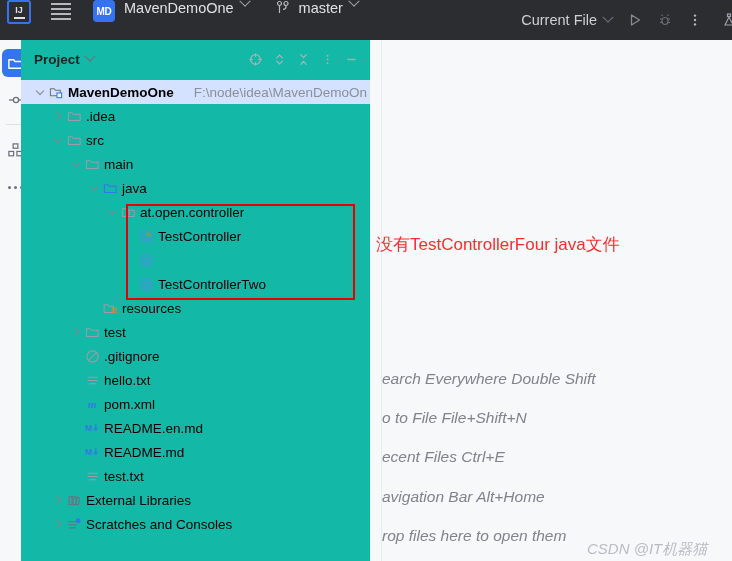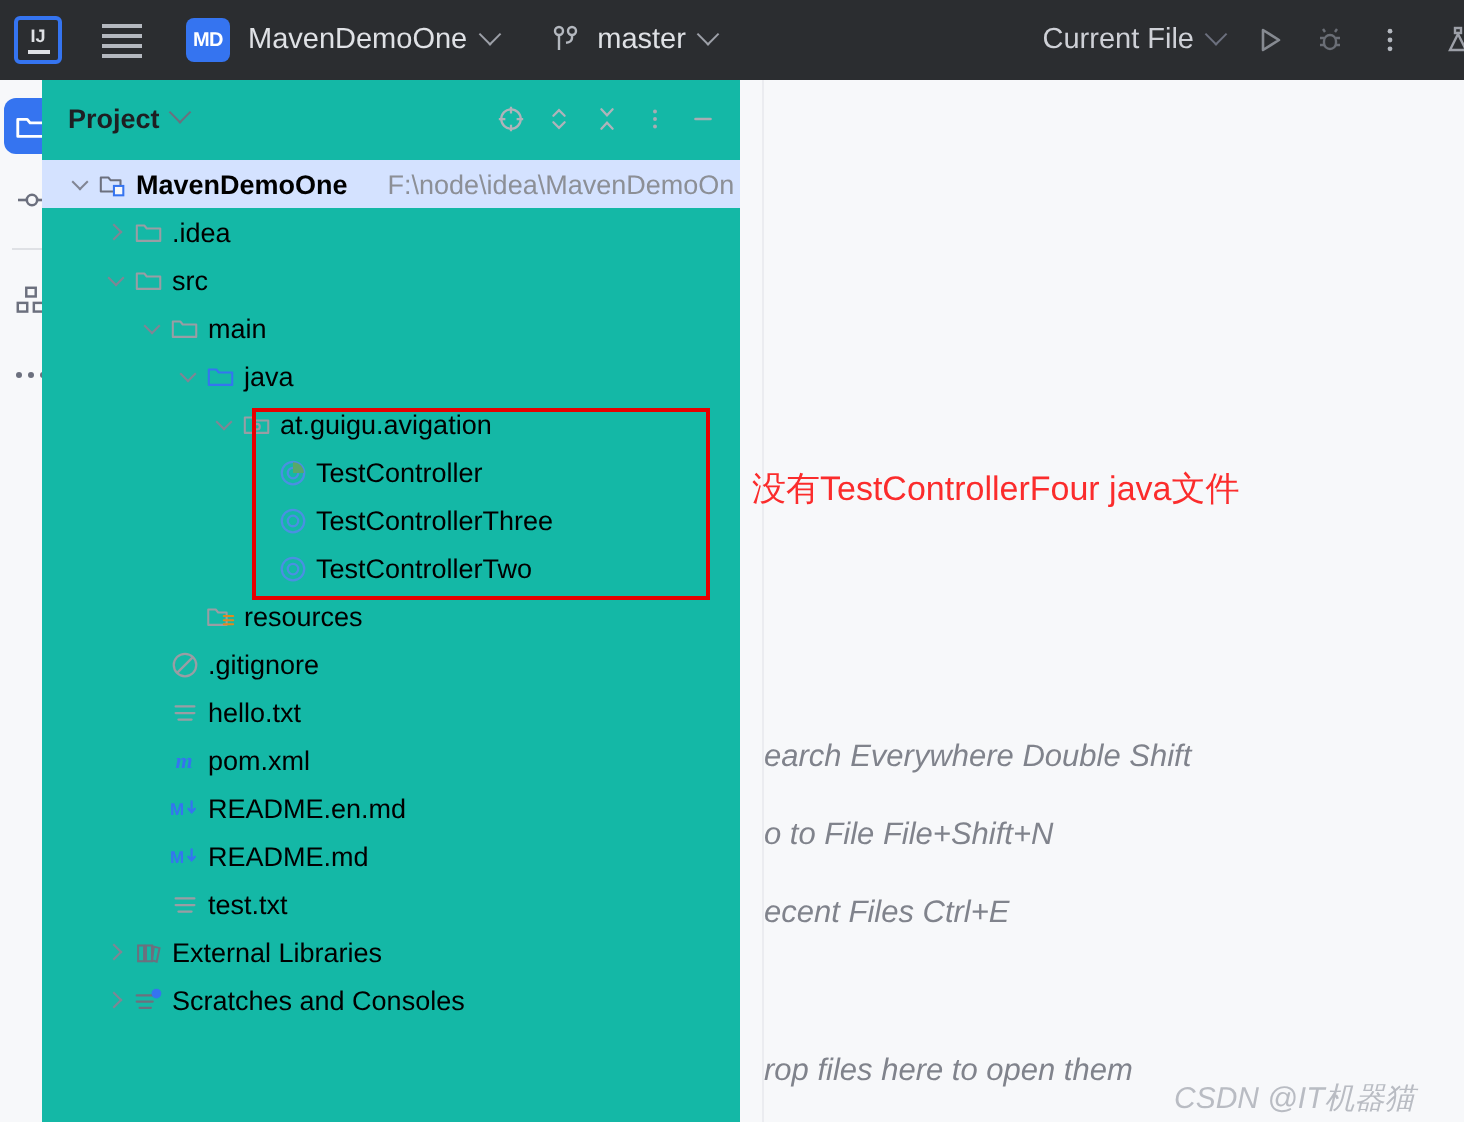--- a/index.html
+++ b/index.html
@@ -8,21 +8,21 @@
     font-family: "Liberation Sans", "DejaVu Sans", sans-serif;
     overflow: hidden;
     background: #f7f8fa;
   }
   #app { position: relative; width: 732px; height: 561px; }
 
   
   .titlebar {
     position: absolute; left: 0; top: 0; width: 732px; height: 40px;
     background: #2b2d30;
-    display: flex; align-items: center;
+    display: flex; align-items: flex-start;
   }
   .tb-logo {
     width: 24px; height: 24px; margin-left: 7px;
     border: 2px solid #3574f0; border-radius: 3px;
     background: #2b2d30;
     display: flex; flex-direction: column; align-items: center; justify-content: center;
     position: relative;
   }
   .tb-logo .ij {
     color: #dfe1e5; font-size: 9px; font-weight: bold;
@@ -355,21 +355,21 @@
           <span style="display: inline-block; flex: 0 0 auto; width: 84px;"></span>
           <span class="arrow down">
             <i></i>
           </span>
           <span class="ico">
             <svg width="15" height="15" viewBox="0 0 16 16" fill="none" stroke="#9a9da4" stroke-width="1.1">
               <path d="M1.5 4 H5.5 L6.8 5.6 H14 V12.2 H1.5 Z" stroke-linejoin="round"></path>
               <circle cx="8" cy="8.9" r="1.5"></circle>
             </svg>
           </span>
-          <span class="lbl">at.guigu.avigation</span>
+          <span class="lbl">at.open.controller</span>
         </div>
         <div class="row">
           <span style="display: inline-block; flex: 0 0 auto; width: 102px;"></span>
           <span class="arrow blank"></span>
           <span class="ico">
             <svg width="15" height="15" viewBox="0 0 16 16" fill="none">
               <circle cx="8" cy="8" r="6" stroke="#4a90e2" stroke-width="1.2"></circle>
               <circle cx="8" cy="8" r="2.8" stroke="#4a90e2" stroke-width="1.2"></circle>
               <path d="M8 2.2 A5.8 5.8 0 0 1 13.8 8 L8 8 Z" fill="#59a869"></path>
             </svg>
@@ -378,21 +378,20 @@
         </div>
         <div class="row">
           <span style="display: inline-block; flex: 0 0 auto; width: 102px;"></span>
           <span class="arrow blank"></span>
           <span class="ico">
             <svg width="15" height="15" viewBox="0 0 16 16" fill="none">
               <circle cx="8" cy="8" r="6" stroke="#4a90e2" stroke-width="1.2"></circle>
               <circle cx="8" cy="8" r="2.8" stroke="#4a90e2" stroke-width="1.2"></circle>
             </svg>
           </span>
-          <span class="lbl">TestControllerThree</span>
         </div>
         <div class="row">
           <span style="display: inline-block; flex: 0 0 auto; width: 102px;"></span>
           <span class="arrow blank"></span>
           <span class="ico">
             <svg width="15" height="15" viewBox="0 0 16 16" fill="none">
               <circle cx="8" cy="8" r="6" stroke="#4a90e2" stroke-width="1.2"></circle>
               <circle cx="8" cy="8" r="2.8" stroke="#4a90e2" stroke-width="1.2"></circle>
             </svg>
           </span>
@@ -408,20 +407,32 @@
                 <path d="M9.5 7.5 H14.5"></path>
                 <path d="M9.5 9.7 H14.5"></path>
                 <path d="M9.5 11.9 H14.5"></path>
               </g>
             </svg>
           </span>
           <span class="lbl">resources</span>
         </div>
         <div class="row">
           <span style="display: inline-block; flex: 0 0 auto; width: 48px;"></span>
+          <span class="arrow right">
+            <i></i>
+          </span>
+          <span class="ico">
+            <svg width="15" height="15" viewBox="0 0 16 16" fill="none" stroke="#9a9da4" stroke-width="1.1">
+              <path d="M1.5 4 H5.5 L6.8 5.6 H14 V12.2 H1.5 Z" stroke-linejoin="round"></path>
+            </svg>
+          </span>
+          <span class="lbl">test</span>
+        </div>
+        <div class="row">
+          <span style="display: inline-block; flex: 0 0 auto; width: 48px;"></span>
           <span class="arrow blank"></span>
           <span class="ico">
             <svg width="15" height="15" viewBox="0 0 16 16" fill="none" stroke="#9a9da4" stroke-width="1.2">
               <circle cx="8" cy="8" r="6"></circle>
               <line x1="3.8" y1="12.2" x2="12.2" y2="3.8"></line>
             </svg>
           </span>
           <span class="lbl">.gitignore</span>
         </div>
         <div class="row">
@@ -513,20 +524,21 @@
         </div>
       </div>
   </div>
 
   <div class="divider"></div>
 
   <div class="editor" id="editor">
       <div class="hint" style="top: 330px;">earch Everywhere Double Shift</div>
       <div class="hint" style="top: 369px;">o to File File+Shift+N</div>
       <div class="hint" style="top: 408px;">ecent Files Ctrl+E</div>
+      <div class="hint" style="top: 448px;">avigation Bar Alt+Home</div>
       <div class="hint" style="top: 487px;">rop files here to open them</div>
       <div class="watermark" style="left: 205px; top: 500px;">CSDN @IT机器猫</div>
     </div>
 
   <div class="redbox"></div>
   <div class="redtext">没有TestControllerFour java文件</div>
 
 </div>
 
 </body></html>

